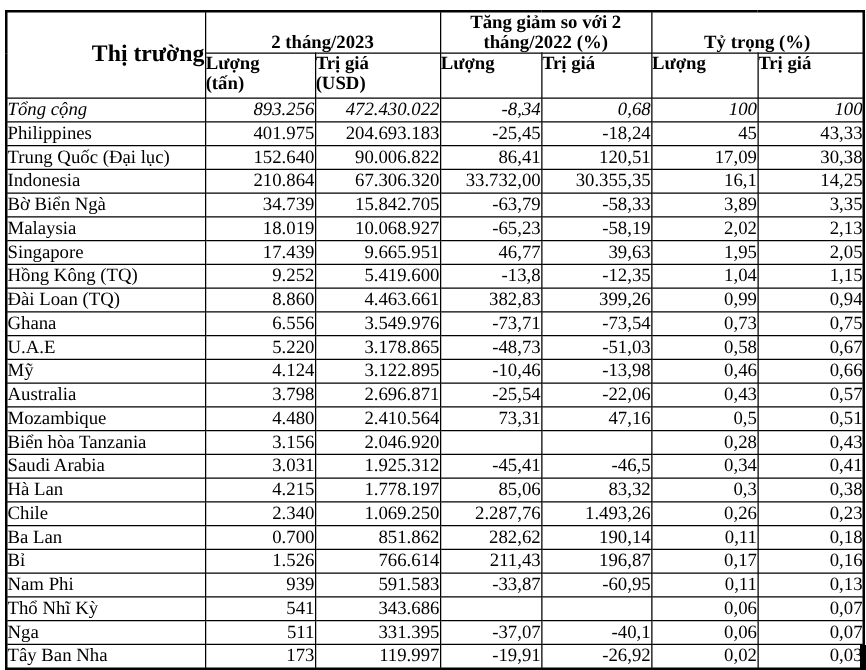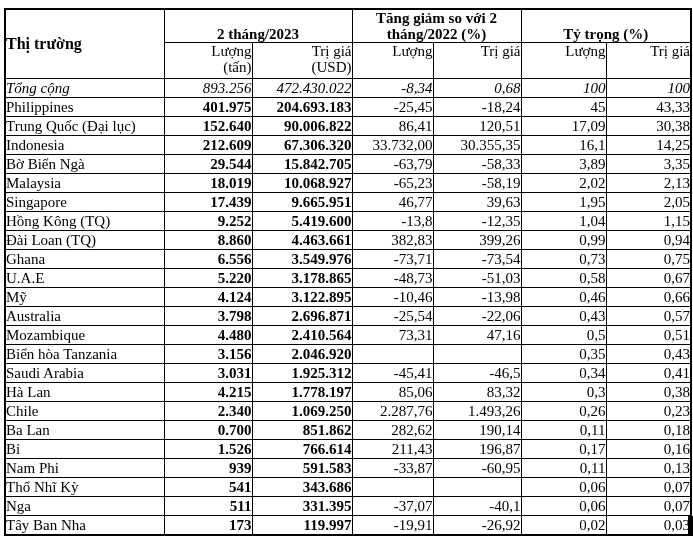--- a/index.html
+++ b/index.html
@@ -26,40 +26,40 @@
     border: 2px solid #000000;
   }
   table.trade th, table.trade td {
     border: 1px solid #000000;
     padding: 0;
     overflow: hidden;
     color: #000000;
   }
   
   th.market-h {
-    font-size: 16px;
+    font-size: 19px;
     font-weight: bold;
-    text-align: left;
+    text-align: right;
     vertical-align: middle;
   }
   th.group-h {
     height: 30px;
     font-size: 15px;
     font-weight: bold;
     text-align: center;
     vertical-align: bottom;
     line-height: 16px;
     padding-bottom: 2px;
     white-space: normal;
   }
   th.sub-h {
     height: 35px;
     font-size: 15px;
-    font-weight: normal;
-    text-align: right;
+    font-weight: bold;
+    text-align: left;
     vertical-align: top;
     line-height: 16px;
     padding-top: 1px;
     white-space: pre-line;
     margin-left: 48px;
   }
   
   td {
     height: 18px;
     font-size: 15px;
@@ -68,21 +68,21 @@
   }
   td.name {
     text-align: left;
     padding-left: 4px;
   }
   td.num {
     text-align: right;
     padding-right: 5px;
   }
   td.strong {
-    font-weight: bold;
+    font-weight: normal;
   }
   tr.total-row td {
     font-weight: normal;
     font-style: italic;
   }
   .cursor-bar {
     position: absolute;
     left: 688px;
     top: 516px;
     width: 5px;
@@ -145,30 +145,30 @@
           <td class="name">Trung Quốc (Đại lục)</td>
           <td class="num strong">152.640</td>
           <td class="num strong">90.006.822</td>
           <td class="num">86,41</td>
           <td class="num">120,51</td>
           <td class="num">17,09</td>
           <td class="num">30,38</td>
         </tr>
         <tr>
           <td class="name">Indonesia</td>
-          <td class="num strong">212.609</td>
+          <td class="num strong">210.864</td>
           <td class="num strong">67.306.320</td>
           <td class="num">33.732,00</td>
           <td class="num">30.355,35</td>
           <td class="num">16,1</td>
           <td class="num">14,25</td>
         </tr>
         <tr>
           <td class="name">Bờ Biển Ngà</td>
-          <td class="num strong">29.544</td>
+          <td class="num strong">34.739</td>
           <td class="num strong">15.842.705</td>
           <td class="num">-63,79</td>
           <td class="num">-58,33</td>
           <td class="num">3,89</td>
           <td class="num">3,35</td>
         </tr>
         <tr>
           <td class="name">Malaysia</td>
           <td class="num strong">18.019</td>
           <td class="num strong">10.068.927</td>
@@ -248,21 +248,21 @@
           <td class="num">47,16</td>
           <td class="num">0,5</td>
           <td class="num">0,51</td>
         </tr>
         <tr>
           <td class="name">Biển hòa Tanzania</td>
           <td class="num strong">3.156</td>
           <td class="num strong">2.046.920</td>
           <td class="num"></td>
           <td class="num"></td>
-          <td class="num">0,35</td>
+          <td class="num">0,28</td>
           <td class="num">0,43</td>
         </tr>
         <tr>
           <td class="name">Saudi Arabia</td>
           <td class="num strong">3.031</td>
           <td class="num strong">1.925.312</td>
           <td class="num">-45,41</td>
           <td class="num">-46,5</td>
           <td class="num">0,34</td>
           <td class="num">0,41</td>

